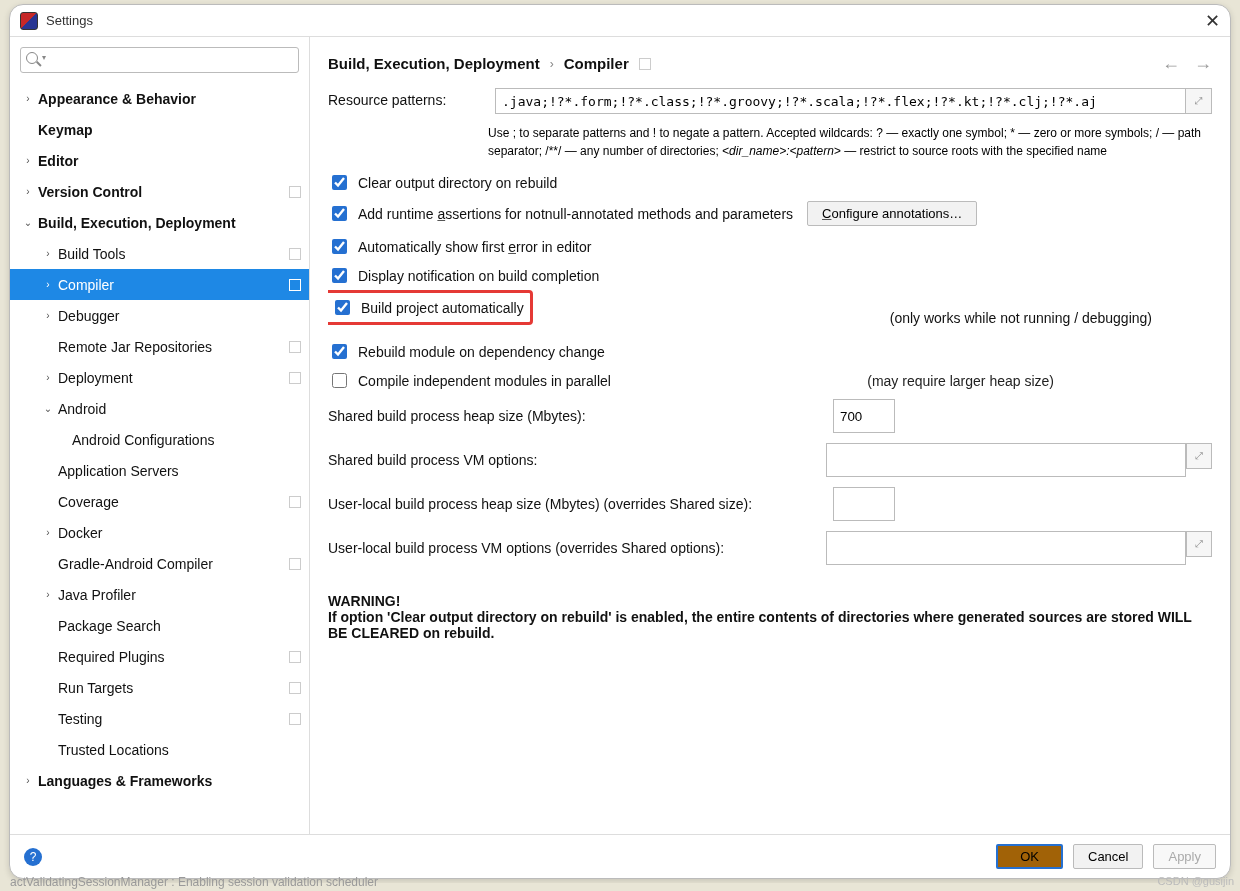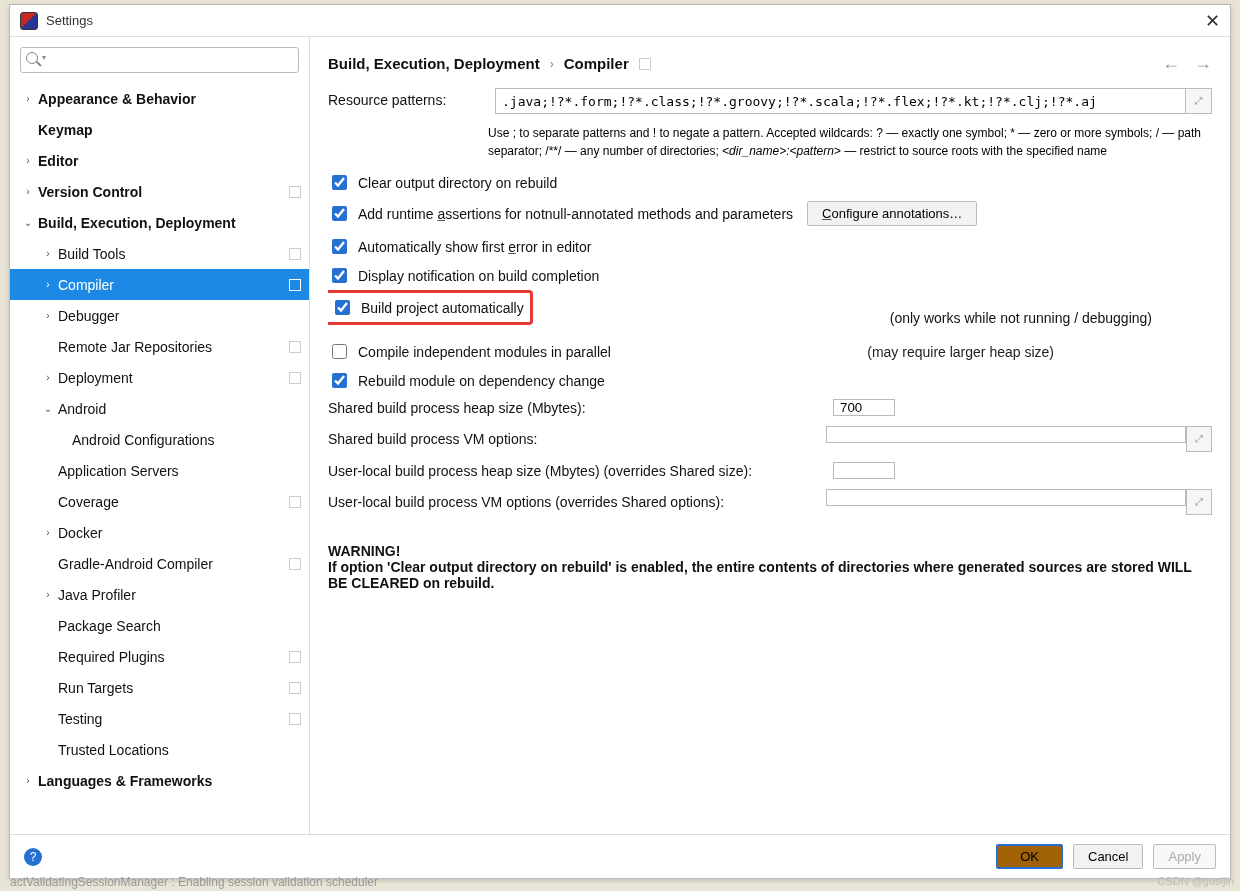--- a/index.html
+++ b/index.html
@@ -1,19 +1,19 @@
 <!DOCTYPE html>
 <html><head>
 <meta charset="utf-8">
 <style>
   * { box-sizing: border-box; font-family: "Segoe UI", Arial, sans-serif; }
   body { margin: 0; background: #e8e5d6; }
   .window {
     width: 1222px; height: 875px; margin: 4px auto;
-    background: #fff; border: 1px solid #bbb; border-radius: 0;
+    background: #fff; border: 1px solid #bbb; border-radius: 14px;
     display: flex; flex-direction: column; overflow: hidden;
     box-shadow: 0 2px 6px rgba(0,0,0,0.15);
   }
   .titlebar {
     height: 32px; padding: 0 10px; display: flex; align-items: center;
     border-bottom: 1px solid #ddd;
   }
   .titlebar .logo { width:18px; height:18px; margin-right:8px;
     background: linear-gradient(135deg,#c62828 0%,#c62828 50%,#283593 50%,#283593 100%);
     border:1px solid #333; border-radius:3px; }
@@ -63,21 +63,21 @@
   .chkrow { display:flex; align-items:center; gap:8px; margin-bottom:8px; }
   .chkrow input[type=checkbox]{ width:15px; height:15px; accent-color:#2570d1;}
   .chkrow .txt { }
   .chkrow .note { margin-left:auto; margin-right:230px; color:#222;}
   .highlight-box { border:3px solid #e53935; border-radius:4px; padding:4px 6px; margin:-4px -6px 16px -6px; width:fit-content;}
   .highlight-box .chkrow{margin-bottom:0;}
   .btn { border:1px solid #bbb; background:#f2f2f2; padding:4px 14px; font-size:13px; cursor:pointer; border-radius:2px;}
   .conf-row { display:flex; align-items:center; gap:14px; margin-bottom:10px;}
   .kv-row { display:flex; align-items:center; margin-bottom:10px; gap:10px;}
   .kv-row label { width:495px; }
-  .kv-row input { height:17px; border:1px solid #bbb; padding:2px 6px; }
+  .kv-row input { height:34px; border:1px solid #bbb; padding:2px 6px; }
   .kv-row .w70 { width:62px; }
   .kv-row .wlong { width:360px; }
   .kv-row .expand-btn{border-left:1px solid #bbb;}
   .warning { margin-top:28px; font-size:14px;}
   .warning b { font-weight:700;}
   .footer {
     border-top:1px solid #ddd; height:44px; display:flex; align-items:center; padding:0 14px;
   }
   .footer .help { width:18px; height:18px; border-radius:50%; background:#2570d1; color:#fff; font-size:12px; display:flex; align-items:center; justify-content:center;}
   .footer .buttons { margin-left:auto; display:flex; gap:10px;}
@@ -259,27 +259,27 @@
             <div class="chkrow">
               <input type="checkbox" id="c5" checked="" style="">
               <span class="txt">Build project automatically</span>
             </div>
           </div>
           <span style="flex:1"></span>
           <span class="note" style="margin-right:60px">(only works while not running / debugging)</span>
         </div>
 
         <div class="chkrow">
+          <input type="checkbox" id="c7" checked="" style="">
+          <span class="txt">Rebuild module on dependency change</span>
+        </div>
+        <div class="chkrow">
           <input type="checkbox" id="c6" style="">
           <span class="txt">Compile independent modules in parallel</span>
           <span class="note" style="margin-right:158px">(may require larger heap size)</span>
-        </div>
-        <div class="chkrow">
-          <input type="checkbox" id="c7" checked="" style="">
-          <span class="txt">Rebuild module on dependency change</span>
         </div>
 
         <div class="kv-row">
           <label>Shared build process heap size (Mbytes):</label>
           <input class="w70" type="text" value="700" style="">
         </div>
         <div class="kv-row">
           <label>Shared build process VM options:</label>
           <div style="display:flex;">
               <input class="wlong" type="text" value="" style="">

